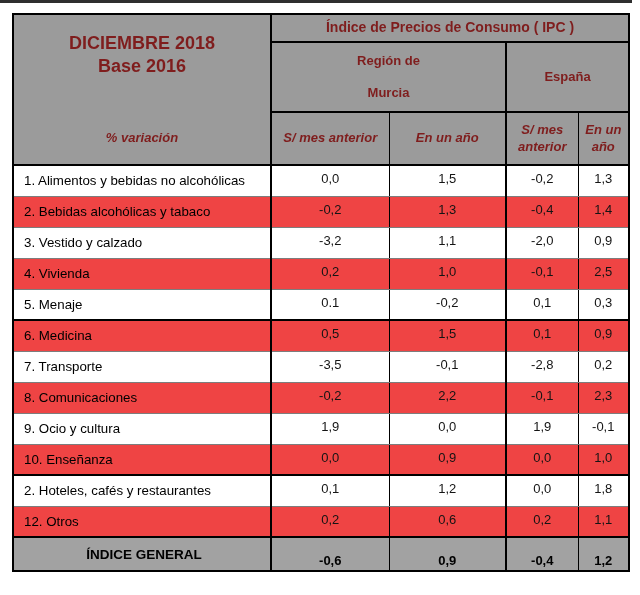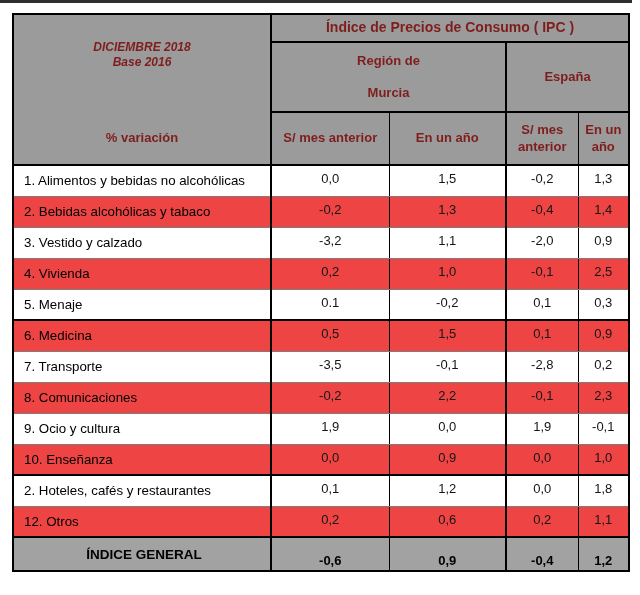--- a/index.html
+++ b/index.html
@@ -38,29 +38,29 @@
   .hdr {
     background: #9b9b9b;
     color: #7f1d1d;
     font-weight: bold;
     font-size: 13px;
     text-align: center;
     vertical-align: middle;
     line-height: 1.25;
   }
   .title-cell { font-size: 14px; border-bottom: 2px solid #000; }
-  .period-cell { font-size: 12px; padding-bottom: 18px; line-height: 1.25; font-style: italic; }
+  .period-cell { font-size: 18px; padding-bottom: 18px; line-height: 1.25; }
   .group-cell { border-bottom: 2px solid #000; margin-top: 32px; }
   .region-line { display: block; line-height: 32px; }
   .subhdr-row td { border-bottom: 2px solid #000; }
 
   
   tr.r-title  { height: 28px; }
   tr.r-group  { height: 70px; }
-  tr.r-subhdr { height: 53px; }
+  tr.r-subhdr { height: 53px; font-style: italic; }
   tr.r-data   { height: 31px; }
   tr.r-total  { height: 34px; }
 
   
   tr.r-data td { border-bottom: 1px solid #7d7d7d; background: #ffffff; }
   tr.alt td   { background: #ef4444; }
   tr.grp-end td { border-bottom: 2px solid #000; }
 
   .cat {
     text-align: left;

